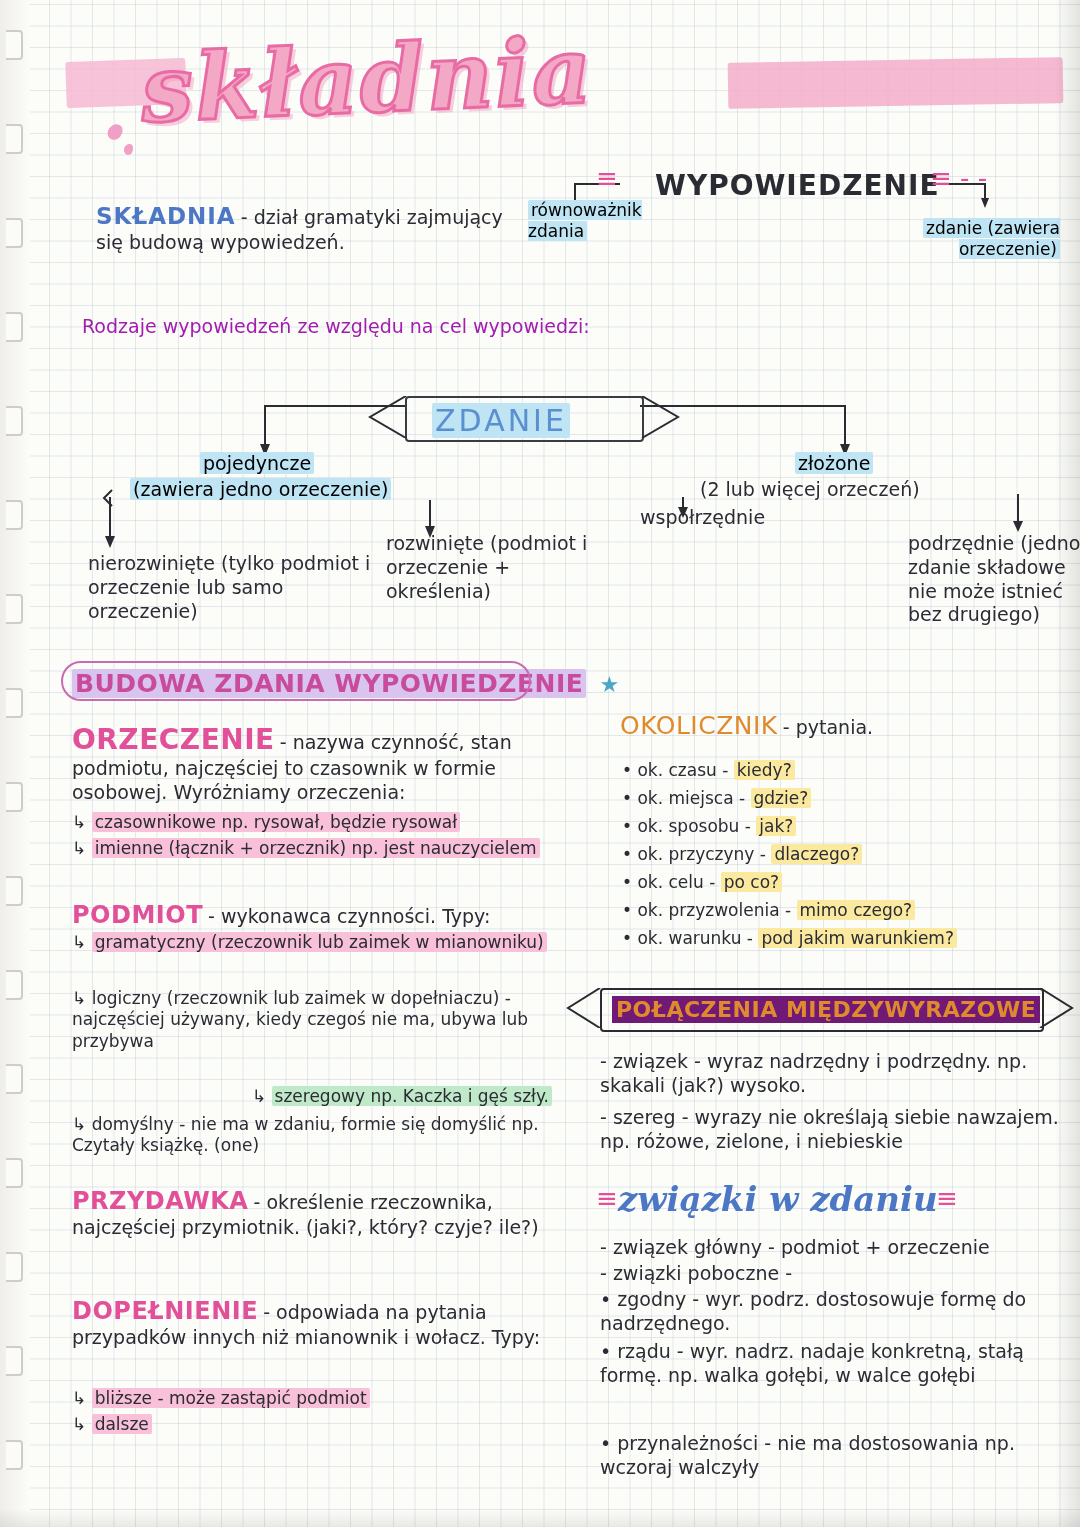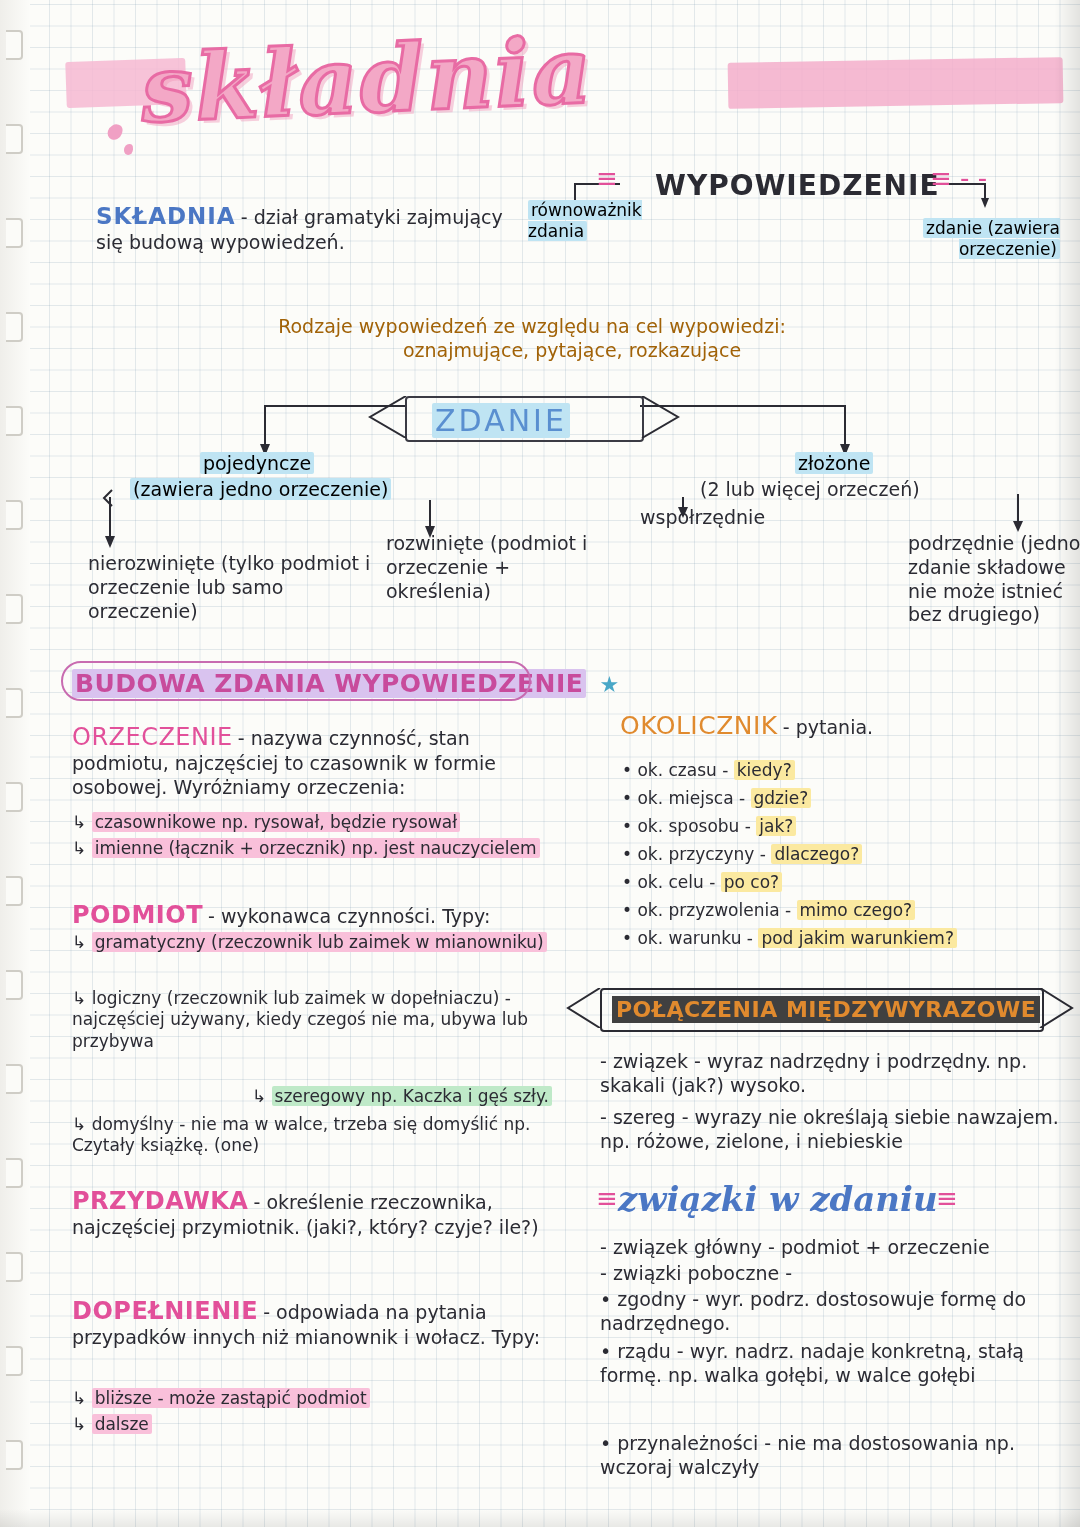--- a/index.html
+++ b/index.html
@@ -38,21 +38,21 @@
   .shadow-b{
     position:absolute;left:0;right:0;bottom:0;height:18px;
     background:linear-gradient(to top, rgba(0,0,0,0.08), rgba(0,0,0,0));
   }
 
   
   .hw{position:absolute;font-family:"DejaVu Sans", sans-serif;line-height:1.25;}
   .ink{color:#2b2b33;}
   .pink{color:#e2509a;}
   .blue{color:#4b77c4;}
-  .red{color:#a16207;text-align:center;}
+  .red{color:#a21caf;}
   .orange{color:#e08a2e;}
 
   .hl-blue{background:#bfe4f3;padding:0 3px;border-radius:2px;}
   .hl-pink{background:#f9c0da;padding:0 3px;border-radius:2px;}
   .hl-yellow{background:#fbe9a0;padding:0 3px;border-radius:2px;}
   .hl-purple{background:#d9c3ef;padding:0 3px;border-radius:2px;}
   .hl-green{background:#bfe9c8;padding:0 3px;border-radius:2px;}
 
   
   .title-wrap{position:absolute;left:56px;top:18px;width:700px;height:125px;}
@@ -154,21 +154,20 @@
 
 <div class="hw small-t" style="left:528px;top:200px;width:120px;">
   <span class="hl-blue">równoważnik zdania</span>
 </div>
 <div class="hw small-t" style="left:890px;top:218px;width:170px;text-align:right;">
   <span class="hl-blue">zdanie (zawiera orzeczenie)</span>
 </div>
 
 <div class="hw" style="left:82px;top:315px;width:900px;">
   <div class="body-t red">Rodzaje wypowiedzeń ze względu na cel wypowiedzi:</div>
-  <div class="body-t red" style="margin-left:80px;">oznajmujące, pytające, rozkazujące</div>
 </div>
 
 <div class="box" style="left:405px;top:396px;width:235px;height:42px;"></div>
 <div class="hw" style="left:432px;top:402px;font-size:30px;letter-spacing:3px;">
   <span class="hl-blue" style="color:#5a8fd0;">ZDANIE</span>
 </div>
 <svg style="position:absolute;left:368px;top:396px;width:40px;height:42px;">
   <polyline points="38,0 2,21 38,42" fill="none" stroke="#2b2b33" stroke-width="2"></polyline>
 </svg>
 <svg style="position:absolute;left:640px;top:396px;width:40px;height:42px;">
@@ -195,21 +194,21 @@
   <span class="sec-title" style="color:#c84b9c;letter-spacing:.5px;">
     <span class="hl-purple">BUDOWA ZDANIA WYPOWIEDZENIE</span>
   </span>
   <span style="color:#49a7c7;font-size:22px;margin-left:4px;">★</span>
 </div>
 <svg style="position:absolute;left:60px;top:660px;width:475px;height:44px;">
   <rect x="2" y="2" width="468" height="38" rx="19" fill="none" stroke="#c86bb0" stroke-width="2"></rect>
 </svg>
 
 <div class="hw" style="left:72px;top:722px;width:480px;">
-  <span class="pink" style="font-size:24px;font-weight:normal;letter-spacing:.5px;">ORZECZENIE</span>
+  <span class="pink" style="font-size:28px;font-weight:bold;letter-spacing:.5px;">ORZECZENIE</span>
   <span class="body-t ink">- nazywa czynność, stan podmiotu, najczęściej to czasownik w formie osobowej. Wyróżniamy orzeczenia:</span>
 </div>
 <div class="hw small-t ink" style="left:72px;top:812px;width:490px;">
   <span class="ink">↳</span> <span class="hl-pink">czasownikowe np. rysował, będzie rysował</span>
 </div>
 <div class="hw small-t ink" style="left:72px;top:838px;width:470px;">
   <span class="ink">↳</span> <span class="hl-pink">imienne (łącznik + orzecznik) np. jest nauczycielem</span>
 </div>
 
 <div class="hw" style="left:72px;top:900px;width:500px;">
@@ -219,21 +218,21 @@
 <div class="hw small-t ink" style="left:72px;top:932px;width:490px;">
   <span>↳</span> <span class="hl-pink">gramatyczny (rzeczownik lub zaimek w mianowniku)</span>
 </div>
 <div class="hw small-t ink" style="left:72px;top:988px;width:480px;">
   <span>↳</span> <span>logiczny (rzeczownik lub zaimek w dopełniaczu) - najczęściej używany, kiedy czegoś nie ma, ubywa lub przybywa</span>
 </div>
 <div class="hw small-t ink" style="left:72px;top:1086px;width:480px;text-align:right;">
   <span>↳</span> <span class="hl-green">szeregowy np. Kaczka i gęś szły.</span>
 </div>
 <div class="hw small-t ink" style="left:72px;top:1114px;width:490px;">
-  <span>↳</span> <span>domyślny - nie ma w walce, trzeba się domyślić np. Czytały książkę. (one)</span>
+  <span>↳</span> <span>domyślny - nie ma w zdaniu, formie się domyślić np. Czytały książkę. (one)</span>
 </div>
 
 <div class="hw" style="left:72px;top:1186px;width:500px;">
   <span class="pink" style="font-size:24px;font-weight:bold;letter-spacing:.5px;">PRZYDAWKA</span>
   <span class="body-t ink">- określenie rzeczownika, najczęściej przymiotnik. (jaki?, który? czyje? ile?)</span>
 </div>
 
 <div class="hw" style="left:72px;top:1296px;width:500px;">
   <span class="pink" style="font-size:24px;font-weight:bold;letter-spacing:.5px;">DOPEŁNIENIE</span>
   <span class="body-t ink">- odpowiada na pytania przypadków innych niż mianownik i wołacz. Typy:</span>
@@ -273,21 +272,21 @@
 </div>
 
 <div class="box" style="left:600px;top:988px;width:440px;height:40px;border-color:#2b2b33;"></div>
 <svg style="position:absolute;left:566px;top:988px;width:36px;height:40px;">
   <polyline points="34,0 2,20 34,40" fill="none" stroke="#2b2b33" stroke-width="2"></polyline>
 </svg>
 <svg style="position:absolute;left:1038px;top:988px;width:36px;height:40px;">
   <polyline points="2,0 34,20 2,40" fill="none" stroke="#2b2b33" stroke-width="2"></polyline>
 </svg>
 <div class="hw" style="left:612px;top:996px;">
-  <span class="orange" style="font-size:22px;font-weight:bold;letter-spacing:.5px;background:#404040;padding:1px 4px;">POŁĄCZENIA MIĘDZYWYRAZOWE</span>
+  <span class="orange" style="font-size:22px;font-weight:bold;letter-spacing:.5px;background:#701a75;padding:1px 4px;">POŁĄCZENIA MIĘDZYWYRAZOWE</span>
 </div>
 
 <div class="hw body-t ink" style="left:600px;top:1050px;width:470px;">- związek - wyraz nadrzędny i podrzędny. np. skakali (jak?) wysoko.</div>
 <div class="hw body-t ink" style="left:600px;top:1106px;width:470px;">- szereg - wyrazy nie określają siebie nawzajem. np. różowe, zielone, i niebieskie</div>
 
 <div class="hw" style="left:618px;top:1178px;">
   <span style="font-family:'DejaVu Serif',serif;font-style:italic;font-weight:bold;font-size:34px;color:#4b77c4;">związki w zdaniu</span>
 </div>
 <div class="hw" style="left:596px;top:1182px;color:#e2509a;font-size:26px;">≡</div>
 <div class="hw" style="left:936px;top:1182px;color:#e2509a;font-size:26px;">≡</div>

